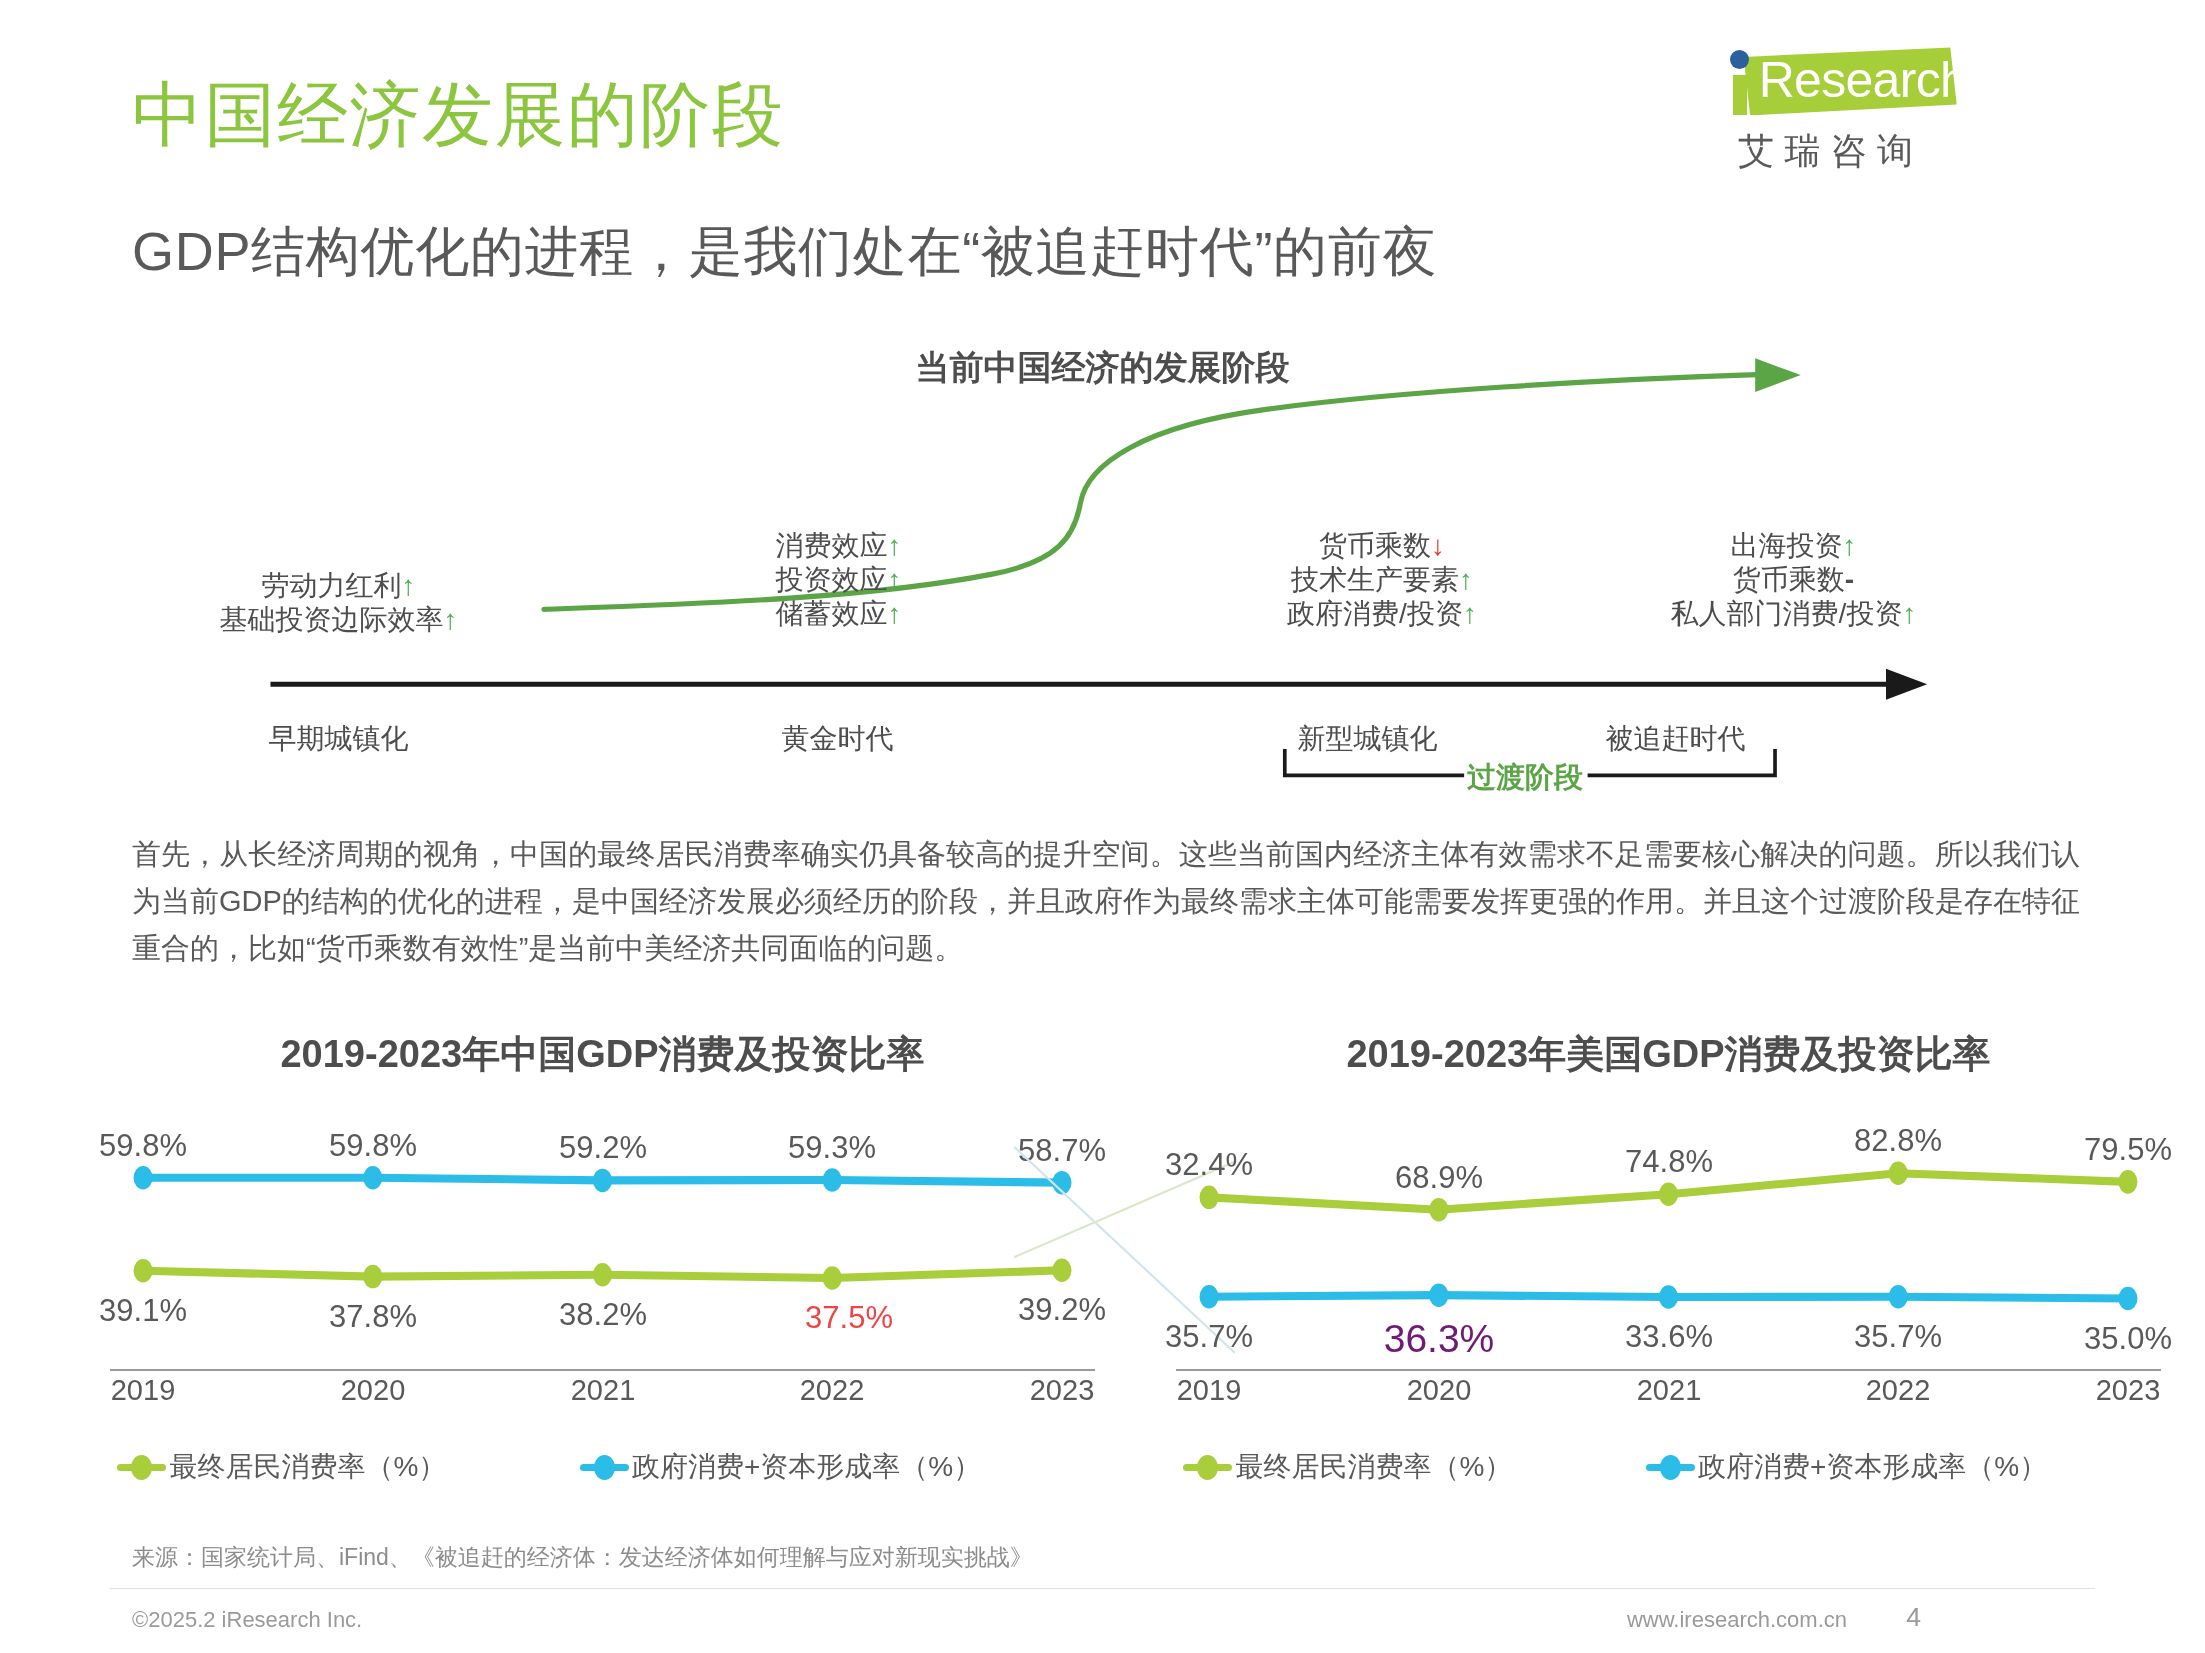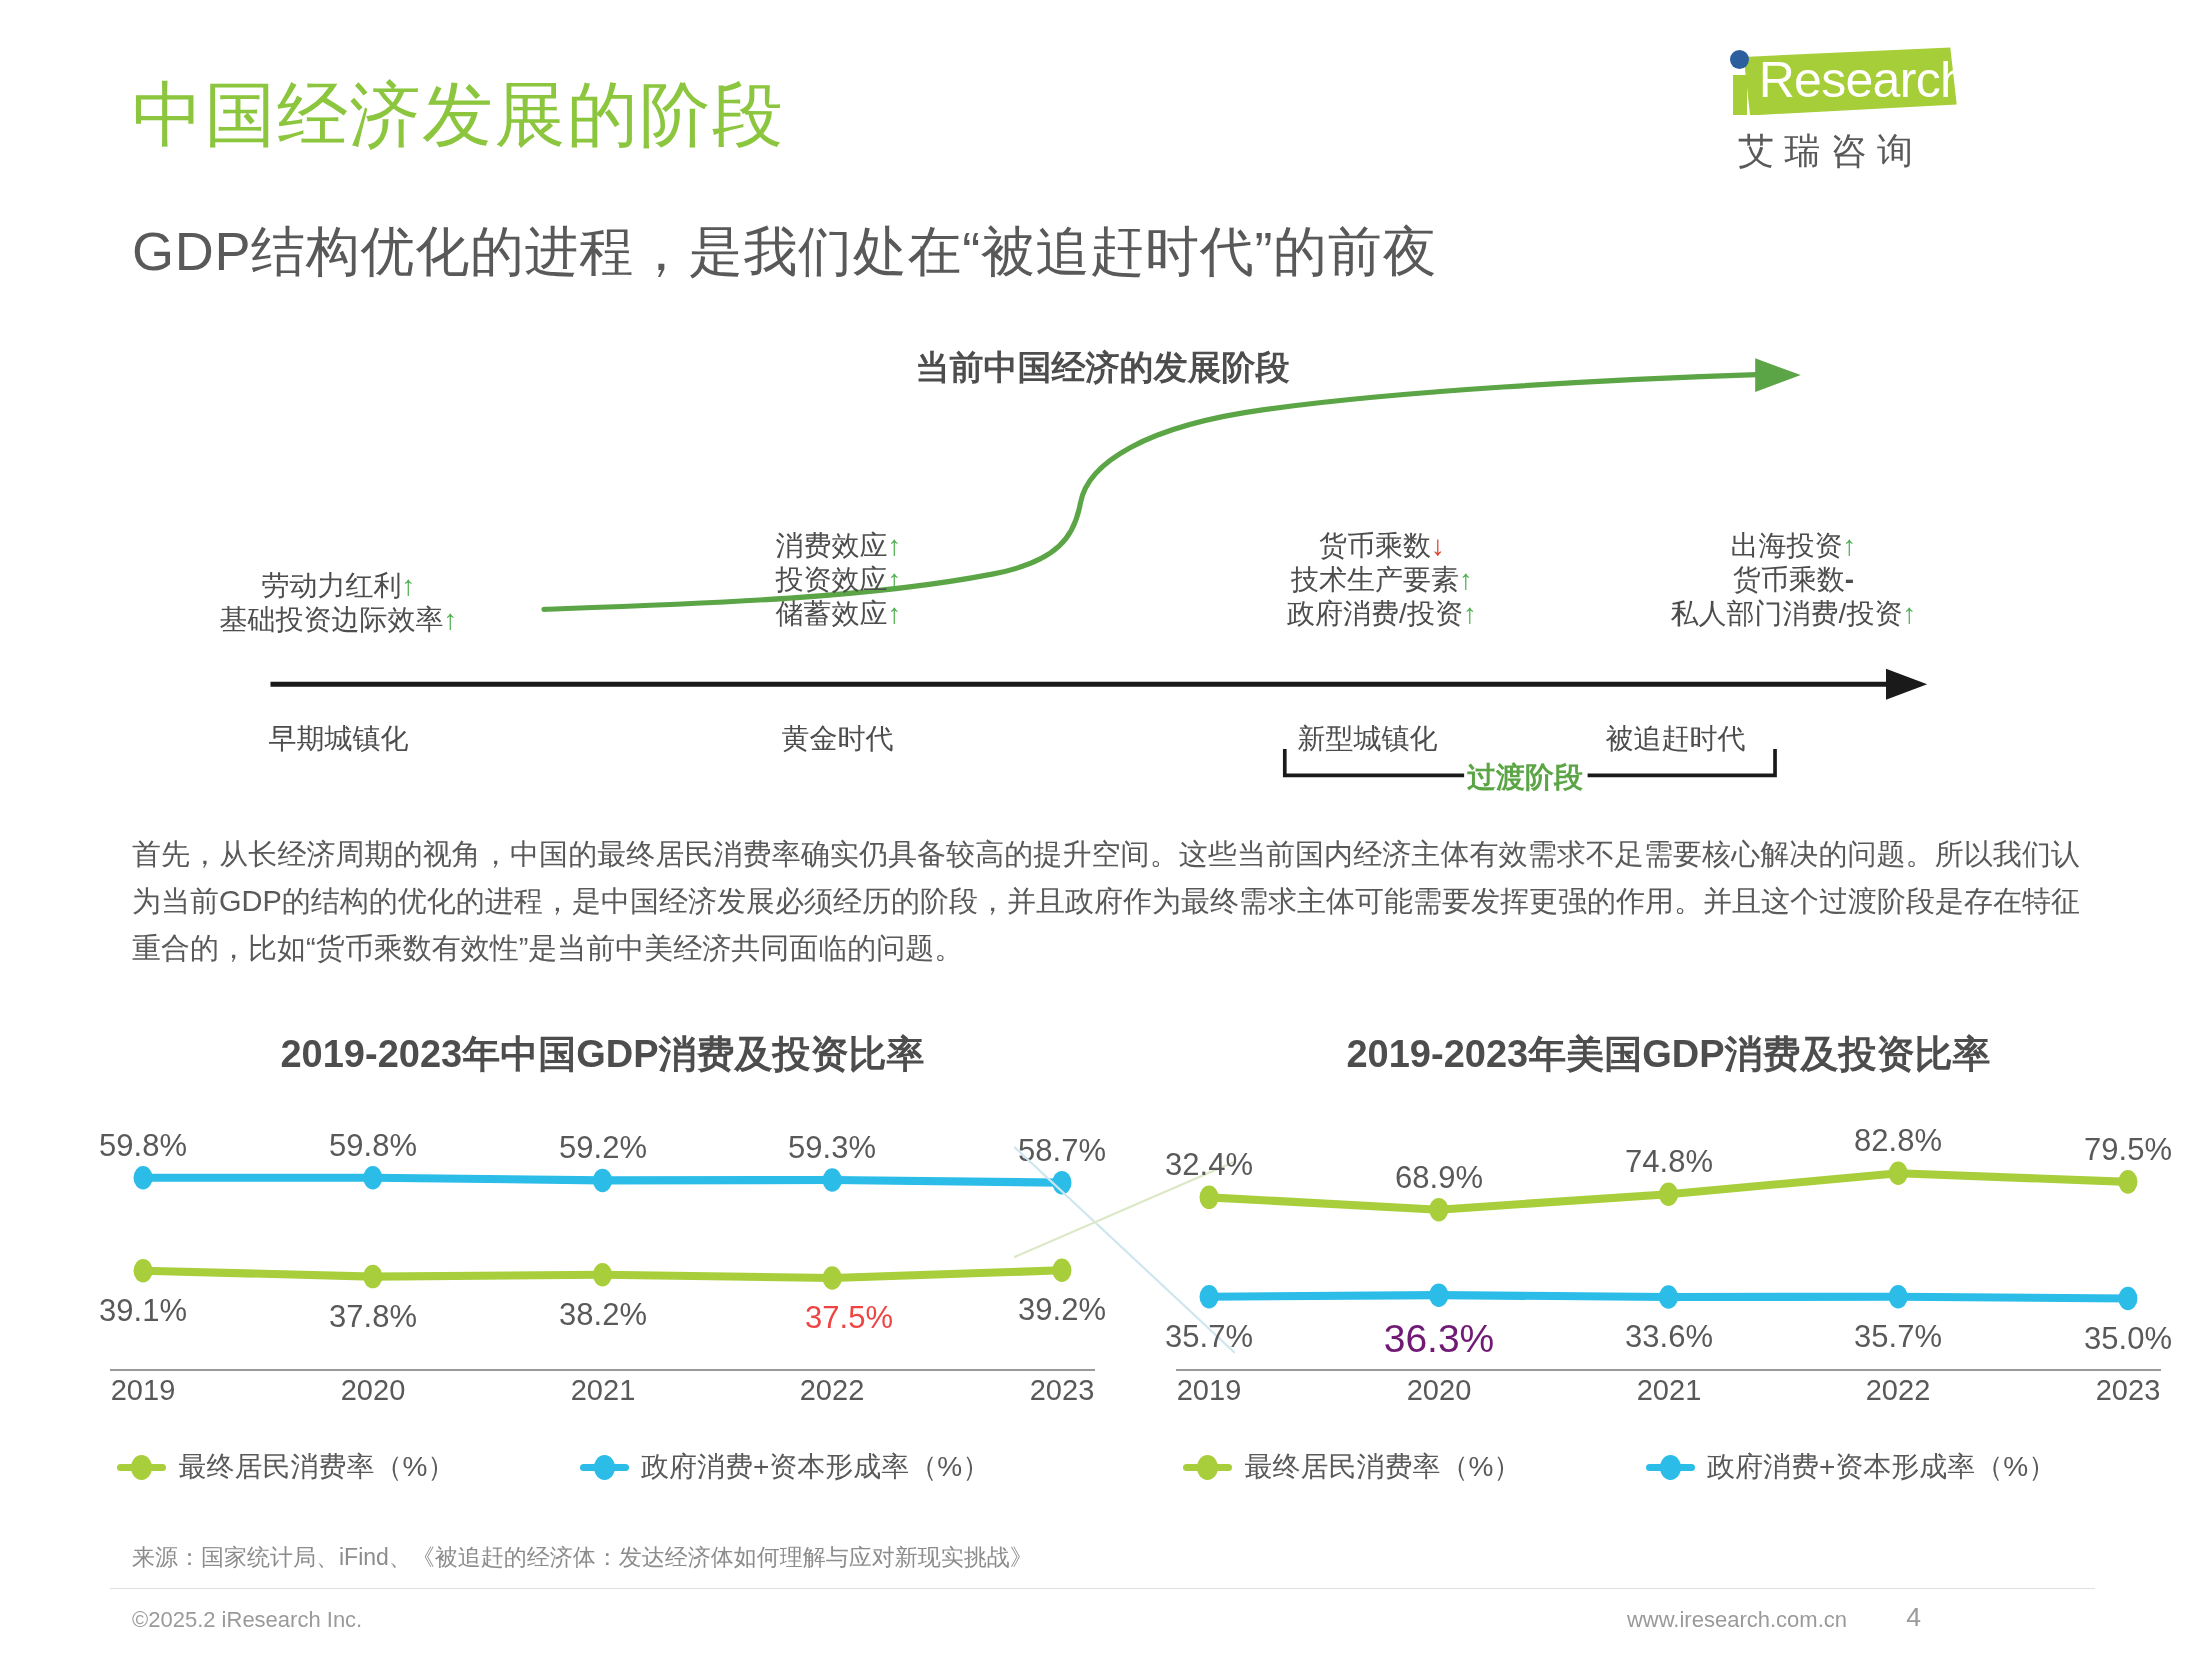--- a/index.html
+++ b/index.html
@@ -113,21 +113,21 @@
   }
   .axis-line {
     position: absolute; left: 0; top: 340px; width: 100%; height: 1.5px;
     background: #9a9a9a;
   }
 
   .legend {
     position: absolute; left: 0; top: 419px; width: 100%; height: 51px;
   }
   .legend-item {
-    position: absolute; display: flex; align-items: center; gap: 12px;
+    position: absolute; display: flex; align-items: center; gap: 3px;
     font-size: 28px; color: #595959; white-space: nowrap;
   }
   .lg-marker { position: relative; width: 49px; height: 25px; flex: none; }
   .lg-marker .bar {
     position: absolute; left: 0; top: 9.6px; width: 49px; height: 6.6px; border-radius: 3.7px;
   }
   .lg-marker .dot {
     position: absolute; left: 14px; top: 0px; width: 20.6px; height: 25px; border-radius: 50%;
   }
 

